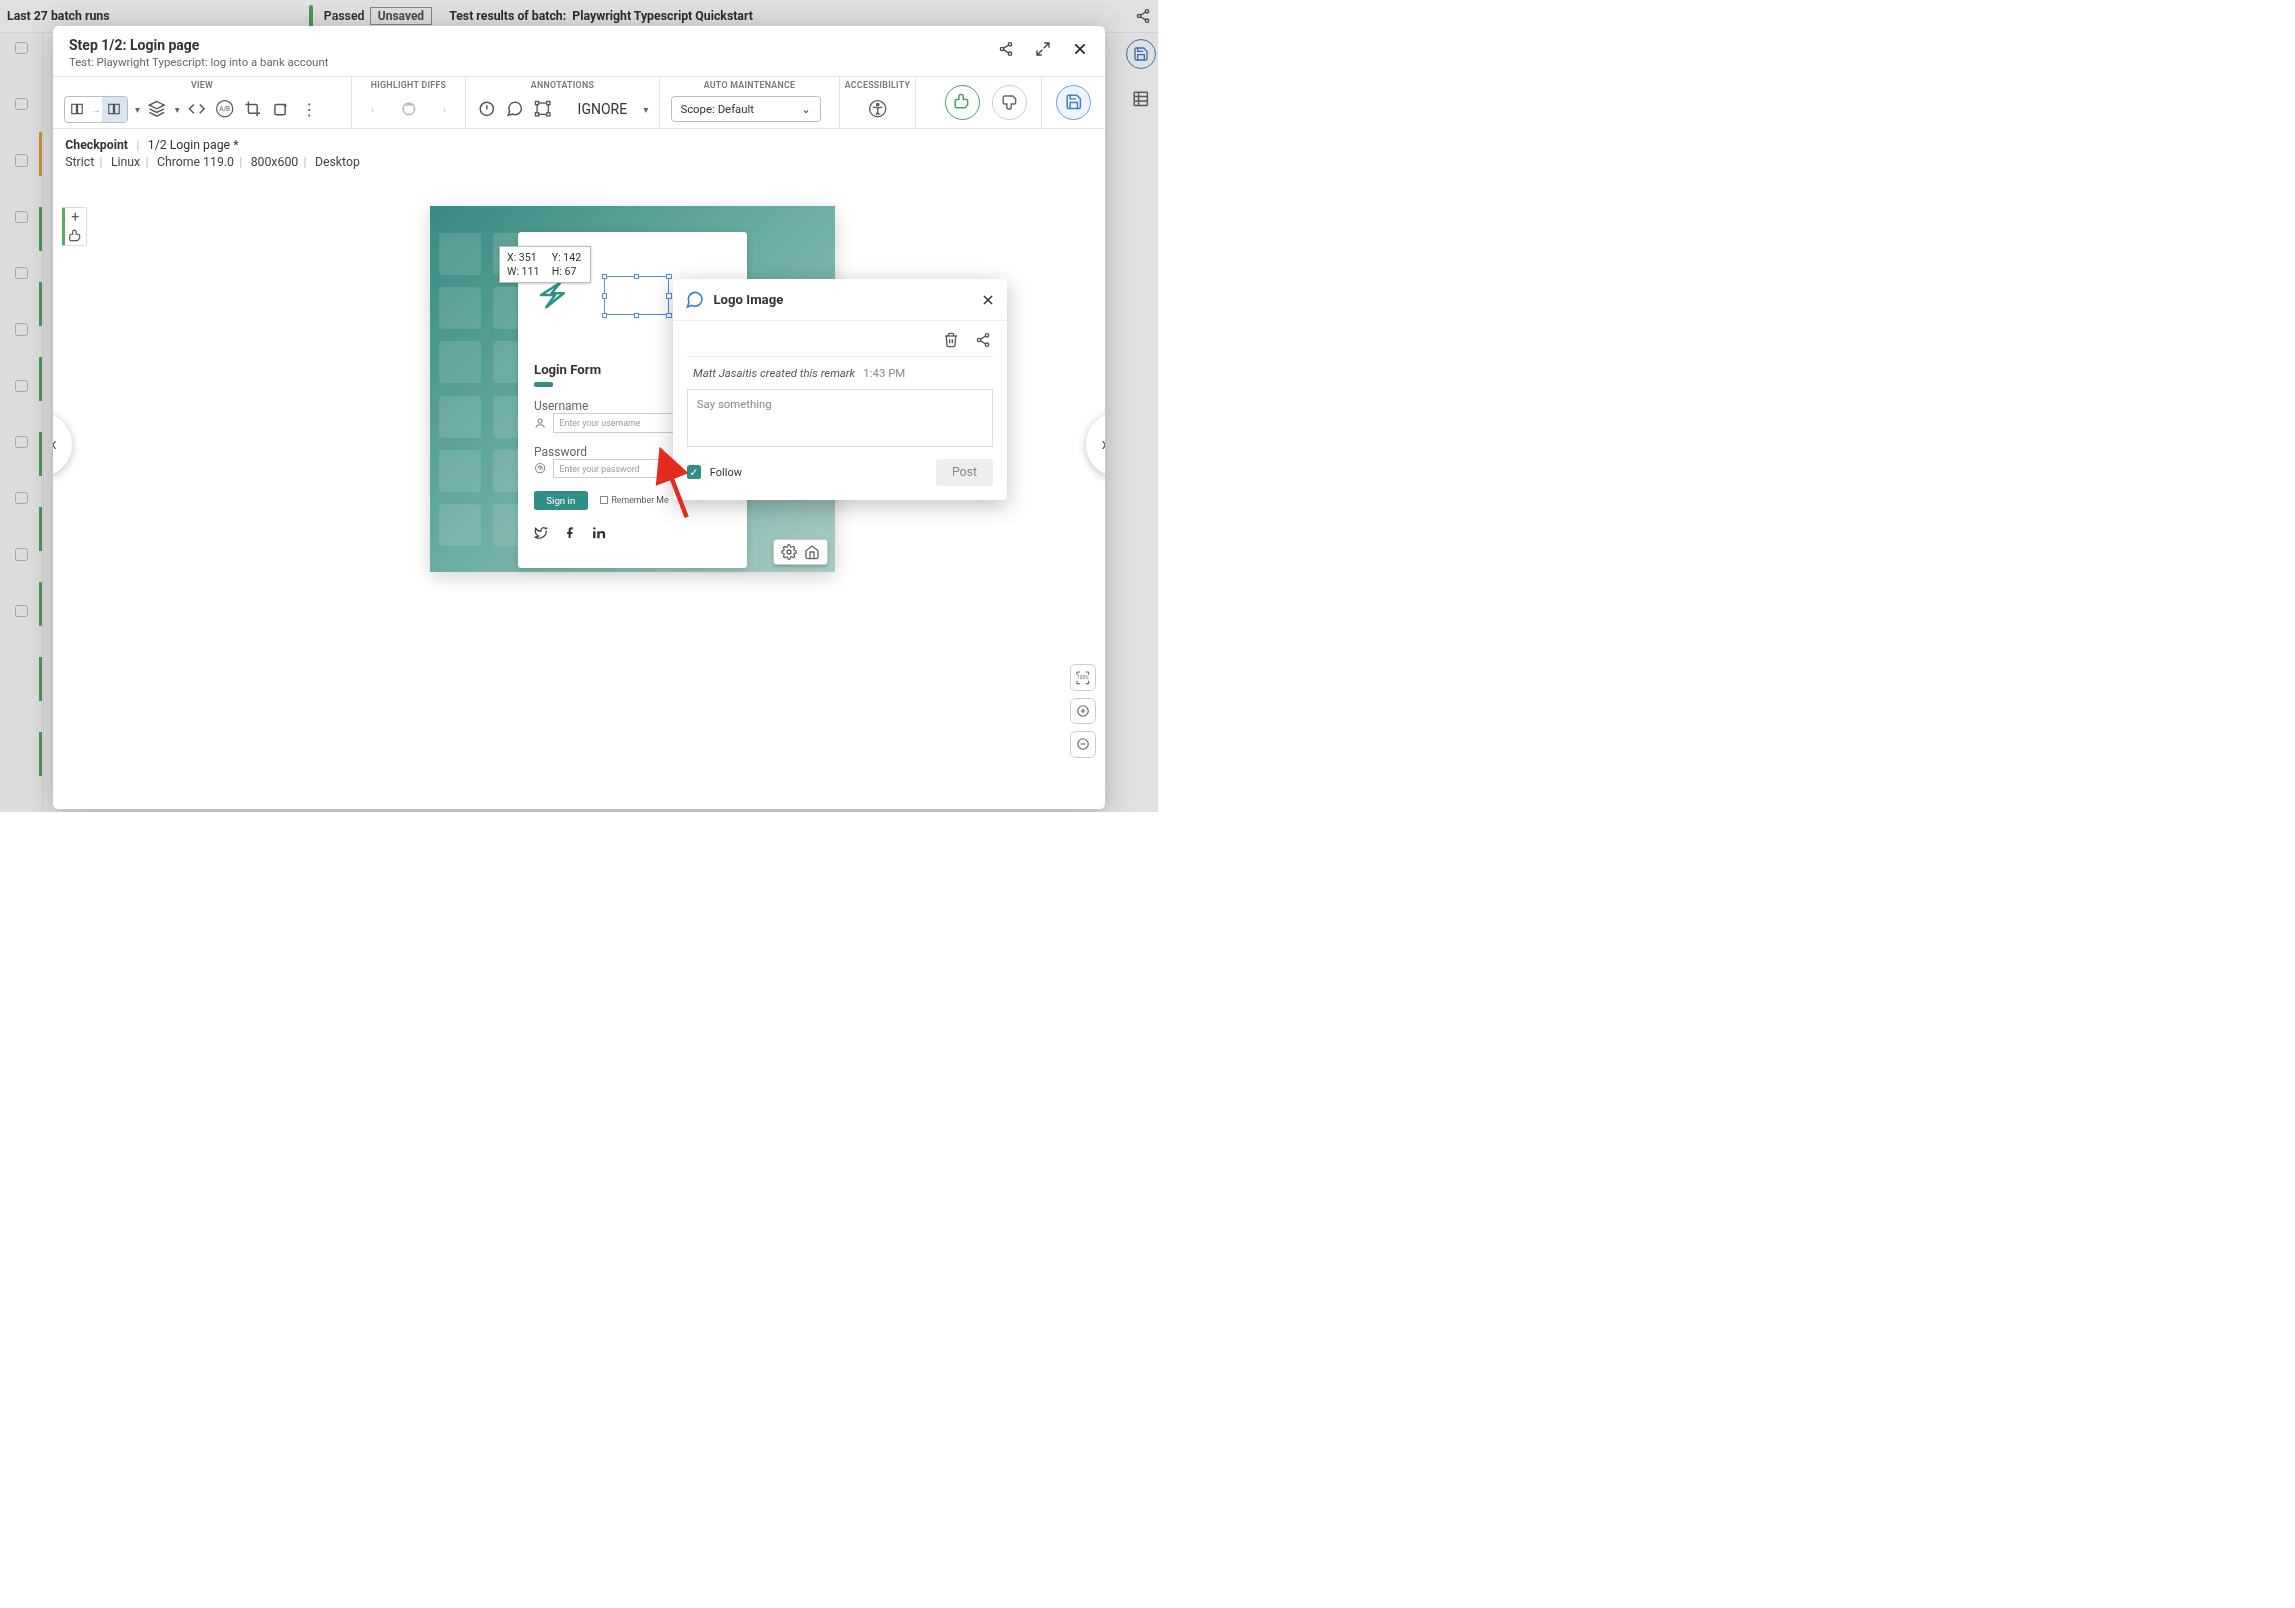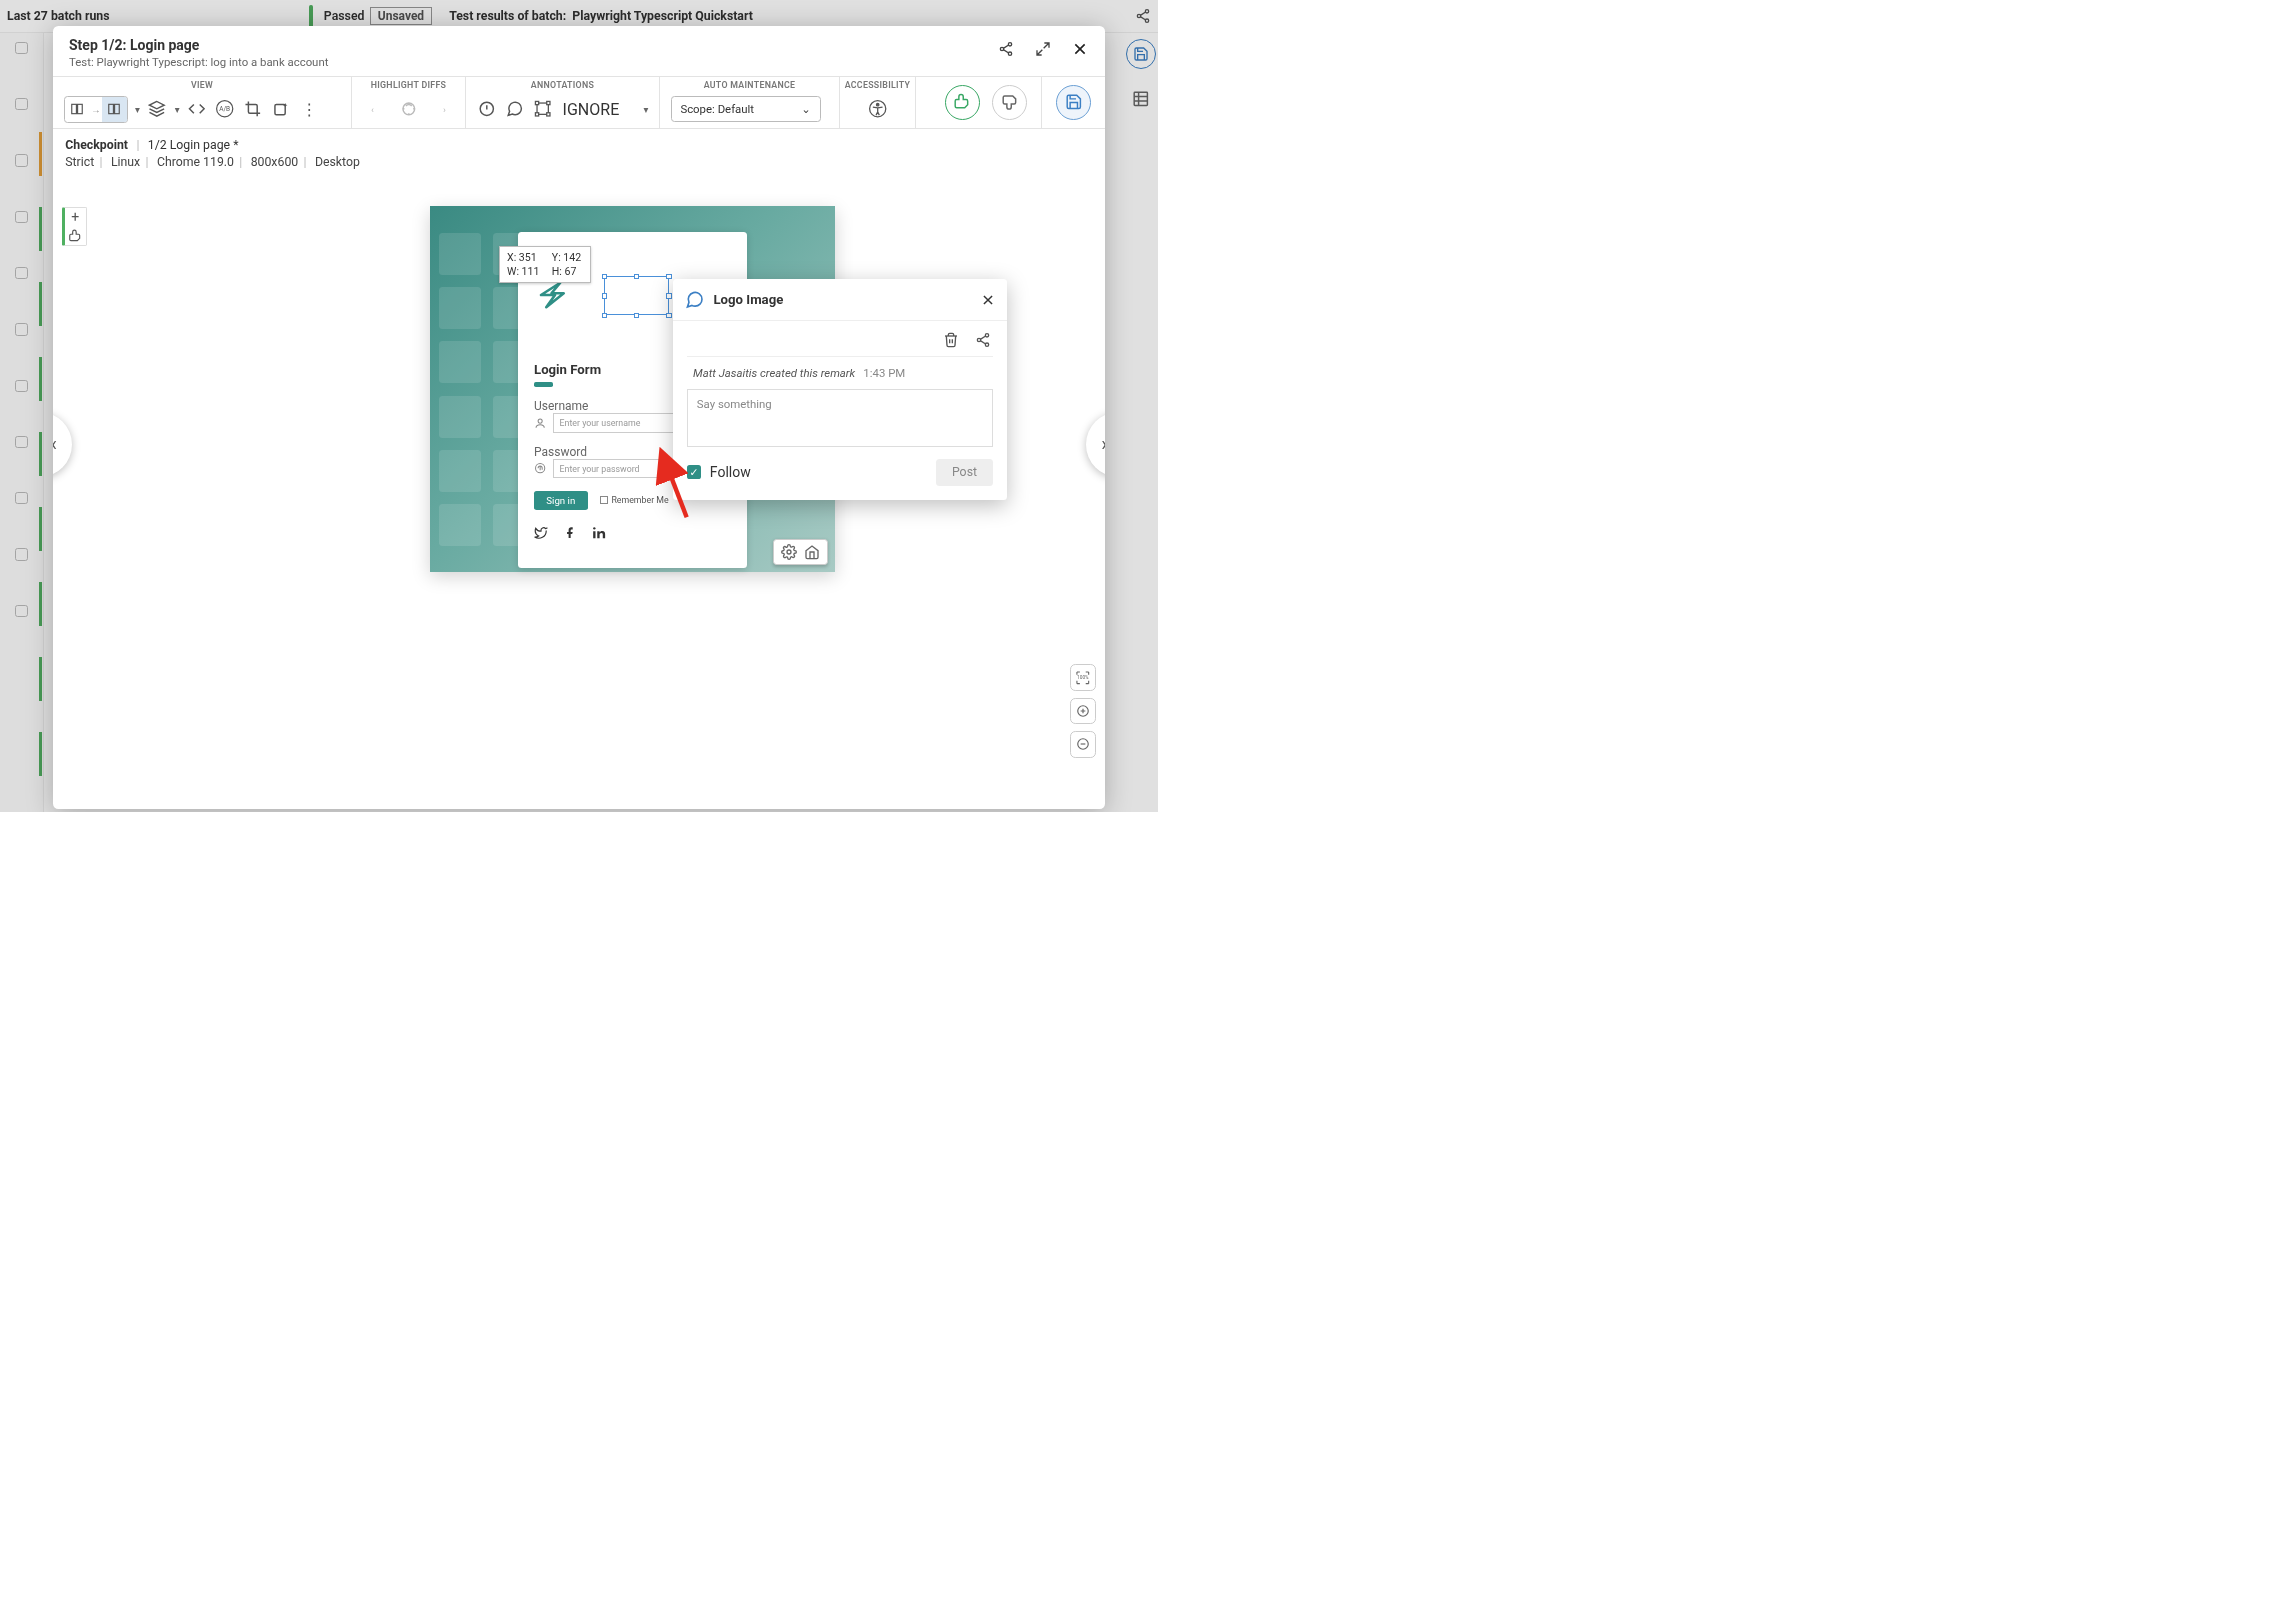--- a/index.html
+++ b/index.html
@@ -37,21 +37,21 @@
   .toolbar { display:flex; border-top:0.9px solid #e3e3e3; border-bottom:0.9px solid #e3e3e3; height:53px; font-size:9.7px; color:#777; }
   .tb-sec { border-right:0.9px solid #e3e3e3; display:flex; flex-direction:column; }
   .tb-label { text-align:center; padding:3.5px 0 0; font-size:8.8px; letter-spacing:0.3px; font-weight:600;}
   .tb-body { flex:1; display:flex; align-items:center; gap:7px; padding:0 10.6px;}
   .w-view{ width:299px;} .w-hl{width:114px;} .w-ann{width:194px;} .w-am{width:180px;} .w-acc{width:76px;}
   .tb-end{ flex:1; display:flex; align-items:center; justify-content:flex-end; gap:12.3px; padding:0 14px;}
   .sqbtn { width:21px; height:21px; display:flex; align-items:center;justify-content:center; color:#555;}
   .pillpair{ display:flex; border:0.9px solid #bbb; border-radius:3.5px; overflow:hidden;}
   .pillpair .p{ width:25px; height:25px; display:flex; align-items:center;justify-content:center;}
   .pillpair .p.sel{ background:#d9e6f2;}
-  .lbltxt{ font-size:16px; color:#333; margin-left:2px;}
+  .lbltxt{ font-size:14px; color:#333; margin-left:17px;}
   .scope-select{ width:150px; height:26.4px; border:0.9px solid #bbb; border-radius:3.5px; display:flex; align-items:center; padding:0 8.8px; font-size:11.4px; color:#333; justify-content:space-between;}
   .circ { width:35px; height:35px; border-radius:50%; border:1.8px solid #ccc; display:flex; align-items:center; justify-content:center; color:#666;}
   .circ.up{ border-color:#38a764; color:#38a764;}
   .circ.save{ border-color:#6a9fd4; color:#3b7fc4; background:#eef4fb;}
 
   .breadcrumb { padding:8.8px 12.3px 3.5px; font-size:12.3px;}
   .breadcrumb .bold{ font-weight:700;}
   .breadcrumb .sep{ color:#bbb; margin:0 5.3px;}
   .breadline2{ padding:0 12.3px 5.3px; font-size:12.3px; color:#444; }
   .breadline2 .sep{ color:#bbb; margin:0 5.3px;}
@@ -516,21 +516,21 @@
     <div class="divider"></div>
     <div class="meta">
       <i>Matt Jasaitis created this remark</i>
       <span class="ts">1:43 PM</span>
     </div>
     <div class="say">
       <span>Say something</span>
     </div>
     <div class="pop-foot">
       <span class="chkbox">✓</span>
-      <span style="font-size:14px;">Follow</span>
+      <span style="font-size:11px;">Follow</span>
       <span class="post-btn">Post</span>
     </div>
   </div>
 
   <div class="arrow">
     <svg width="37" height="53" viewBox="0 0 42 60">
         <defs>
           <marker id="ah" markerWidth="8" markerHeight="8" refX="2" refY="4" orient="auto">
             <polygon points="0 0, 8 4, 0 8" fill="#e52b1f"></polygon>
           </marker>

